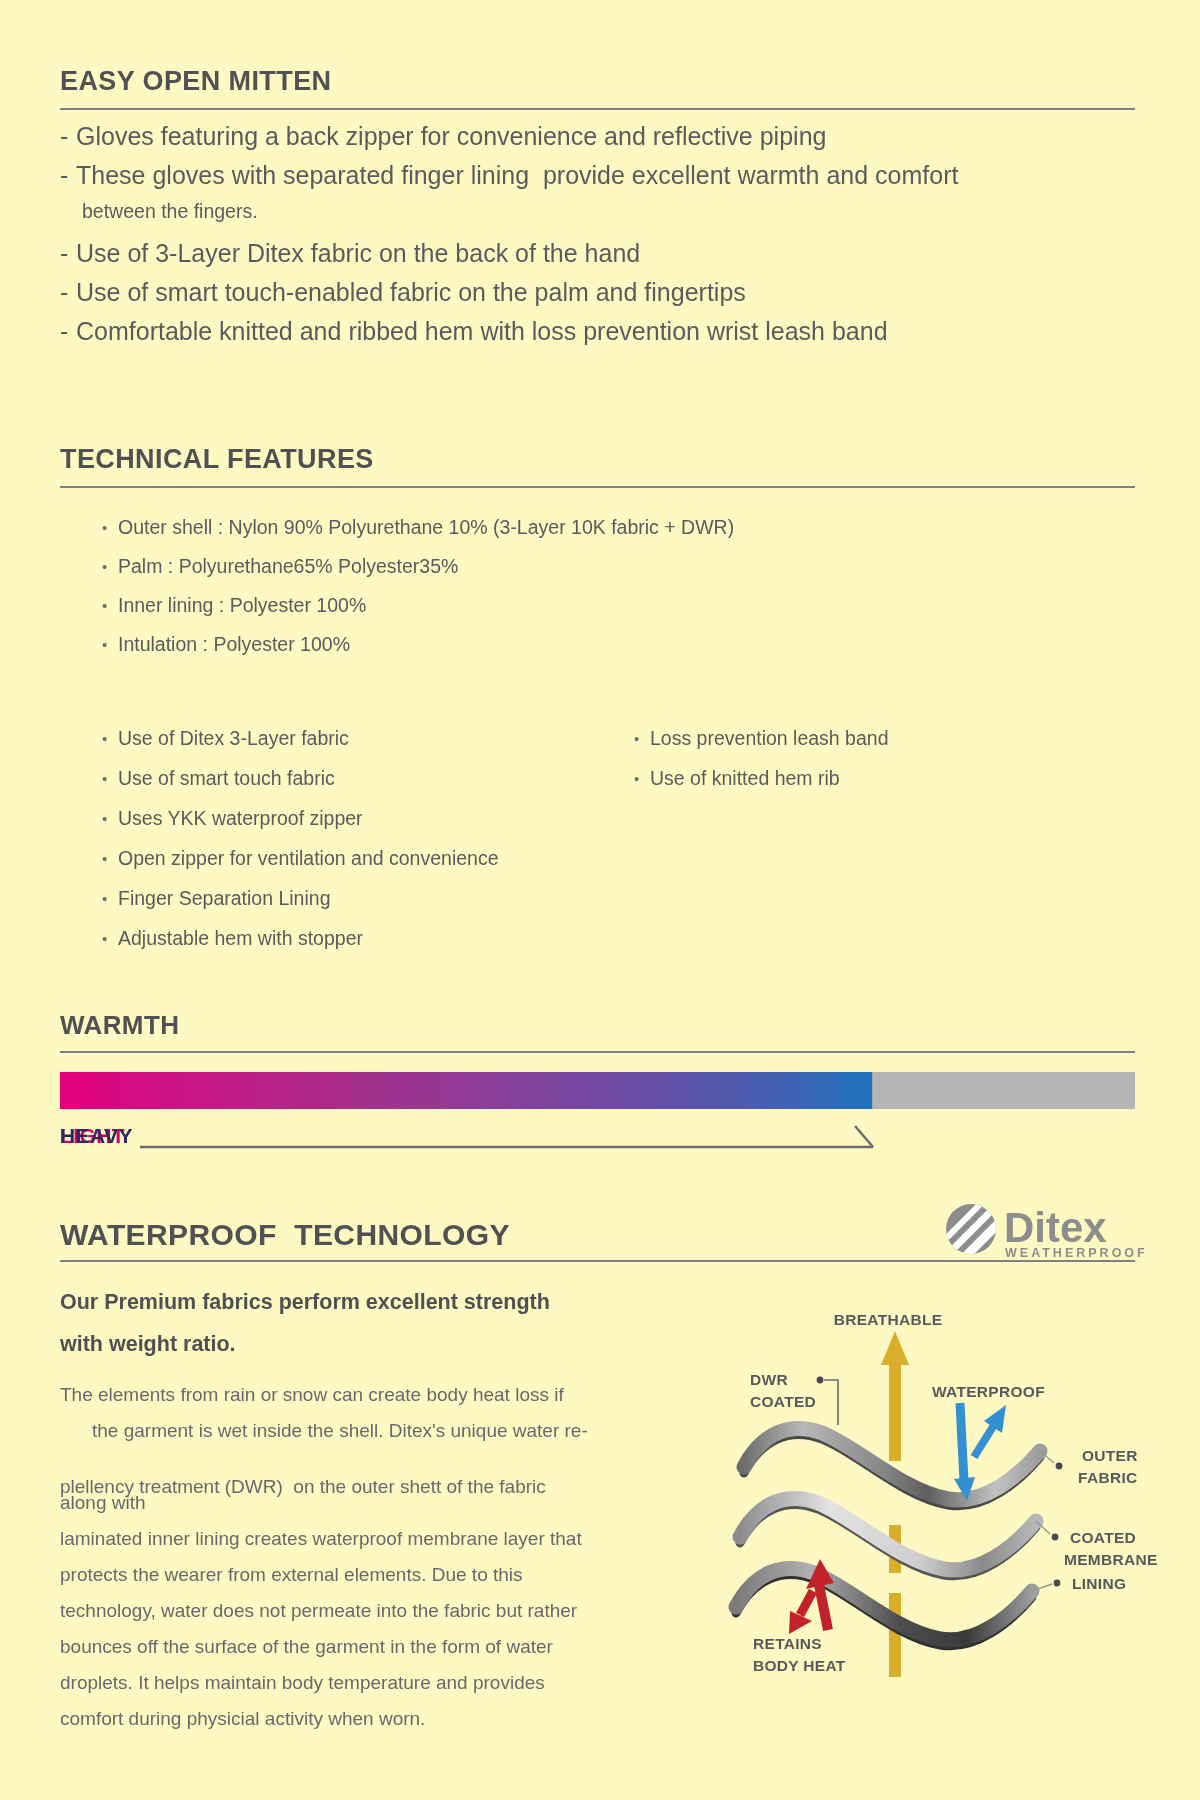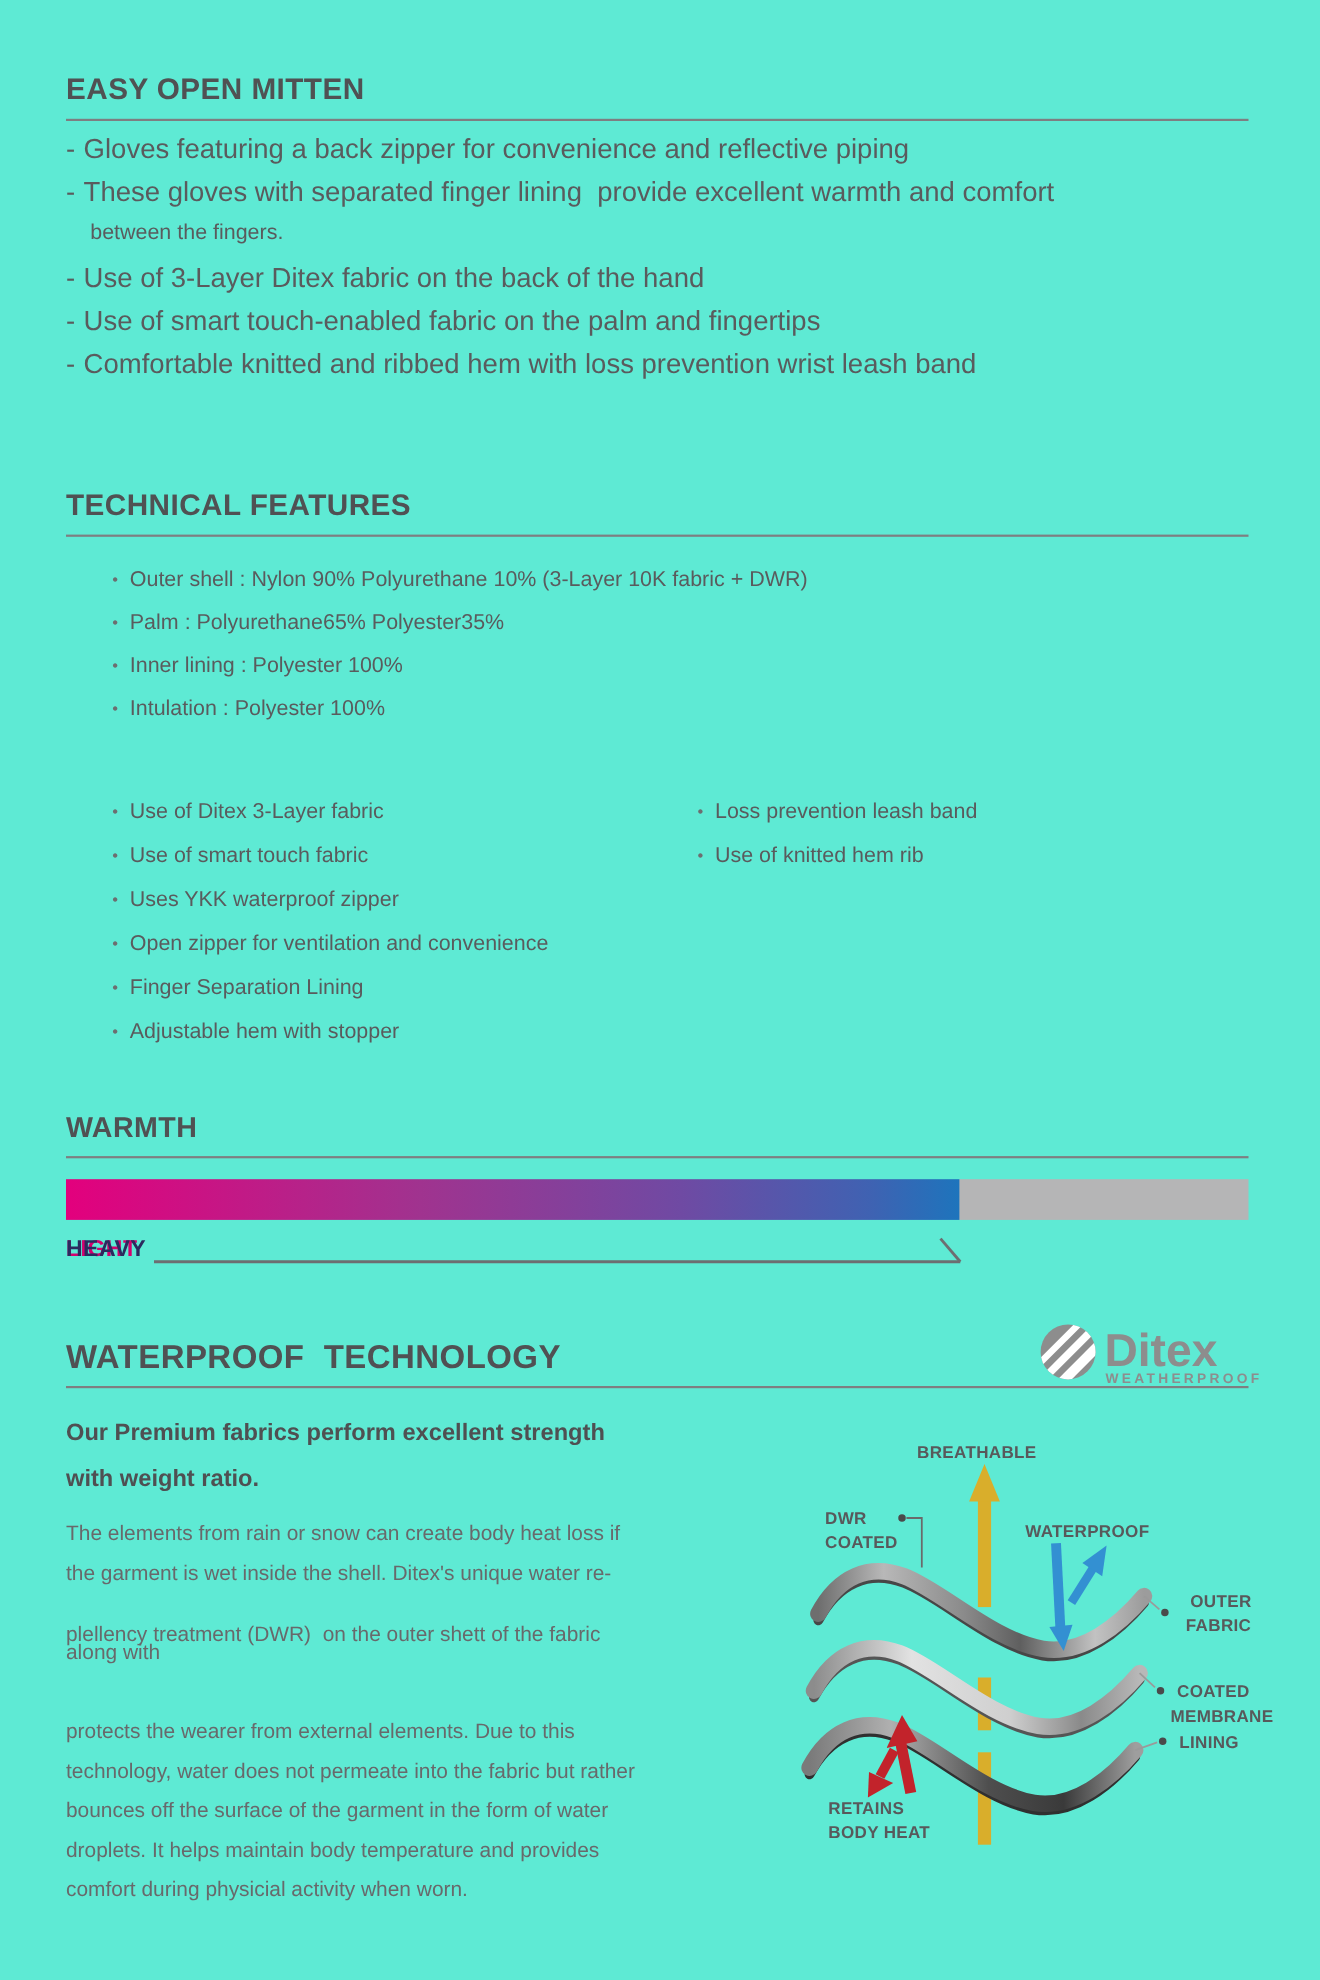--- a/index.html
+++ b/index.html
@@ -1,16 +1,16 @@
 <!DOCTYPE html>
 <html><head>
 <meta charset="utf-8">
 <style>
   html,body{margin:0;padding:0;background:#ffffff;}
-  #page{position:relative;width:1200px;height:1800px;background:#5eead4;
+  #page{position:relative;width:1200px;height:1800px;background:#fef9c3;
         font-family:"Liberation Sans", sans-serif;color:#58595b;overflow:hidden;}
   .abs{position:absolute;}
   .t{white-space:pre;}
   .sec-title{font-weight:bold;font-size:27px;letter-spacing:.4px;color:#505153;}
   .rule{left:60px;width:1075px;height:2px;background:#7e7f81;}
   .dash-row{left:60px;font-size:25px;color:#5a5b5d;}
   .dash-row .mk{display:inline-block;width:16px;color:#5a5b5d;}
   .bul-row{left:68px;font-size:19.5px;color:#5a5b5d;margin-left:34px;}
   .bul-row .mk{display:inline-block;width:16px;font-size:15px;vertical-align:1px;color:#6d6e70;}
   .bul-row.rcol{left:600px;}
@@ -87,23 +87,24 @@
       </g>
     </g>
     <text x="60" y="42" font-size="42" font-weight="bold" fill="#8d8d8d">Ditex</text>
     <text x="61" y="57" font-size="12.5" font-weight="bold" letter-spacing="3" fill="#8d8d8d">WEATHERPROOF</text>
   </svg>
 
   <div class="abs subtitle t" style="top:1290px;">Our Premium fabrics perform excellent strength</div>
   <div class="abs subtitle t" style="top:1332px;">with weight ratio.</div>
 
   <div class="abs para-line t" style="top:1384px;">The elements from rain or snow can create body heat loss if</div>
-  <div class="abs para-line t" style="top:1420px;">the garment is wet inside the shell. Ditex's unique water re-</div>
+  <div class="abs para-line t" style="top:1420px;margin-left:32px;">the garment is wet inside the shell. Ditex's unique water re-</div>
   <div class="abs para-line t" style="top:1476px;">plellency treatment (DWR)  on the outer shett of the fabric</div>
   <div class="abs para-line t" style="top:1492px;">along with</div>
+  <div class="abs para-line t" style="top:1528px;">laminated inner lining creates waterproof membrane layer that</div>
   <div class="abs para-line t" style="top:1564px;">protects the wearer from external elements. Due to this</div>
   <div class="abs para-line t" style="top:1600px;">technology, water does not permeate into the fabric but rather</div>
   <div class="abs para-line t" style="top:1636px;">bounces off the surface of the garment in the form of water</div>
   <div class="abs para-line t" style="top:1672px;">droplets. It helps maintain body temperature and provides</div>
   <div class="abs para-line t" style="top:1708px;">comfort during physicial activity when worn.</div>
 
   <svg class="abs" style="left:630px;top:1285px;" width="560" height="430" viewBox="0 0 560 430">
     <defs>
       <linearGradient id="g1" x1="0" y1="0" x2="1" y2="0">
         <stop offset="0" stop-color="#6e6e6e"></stop>

